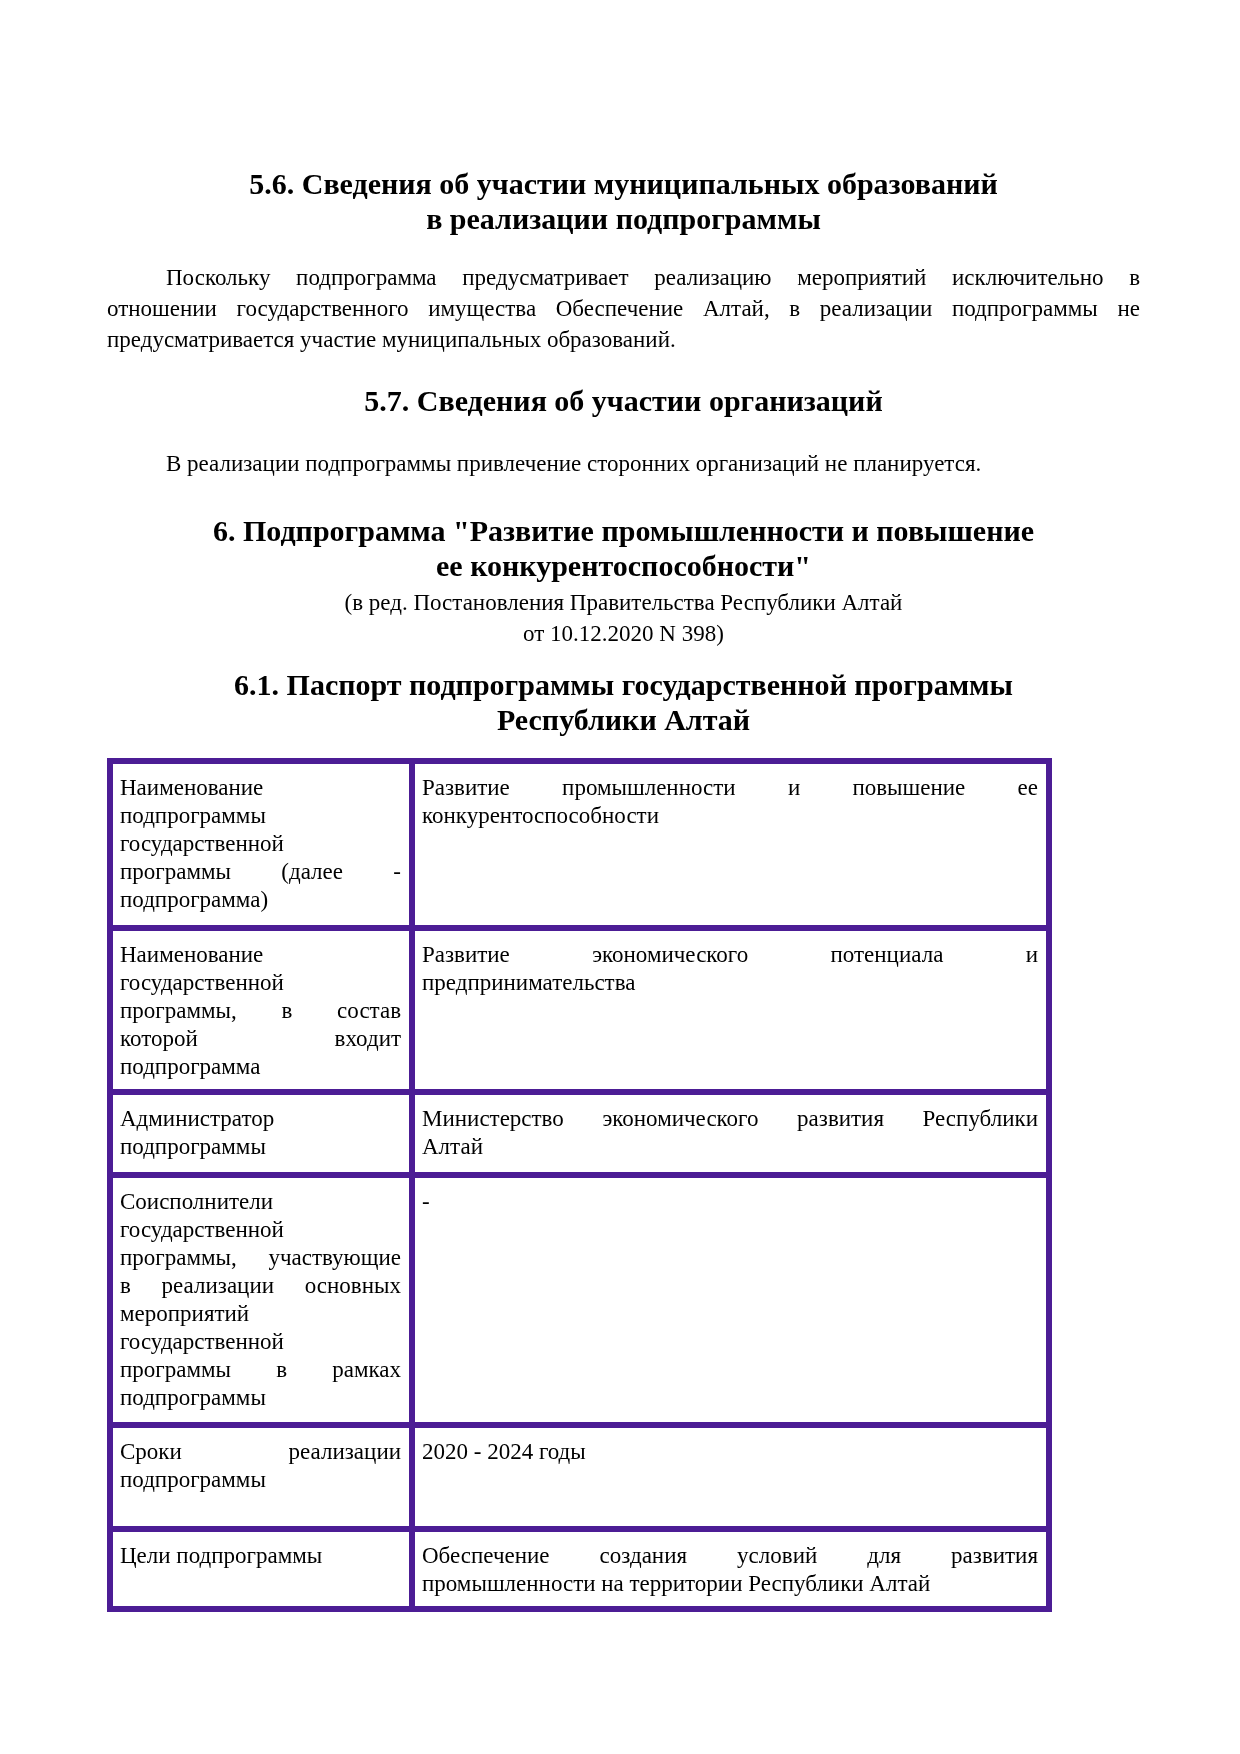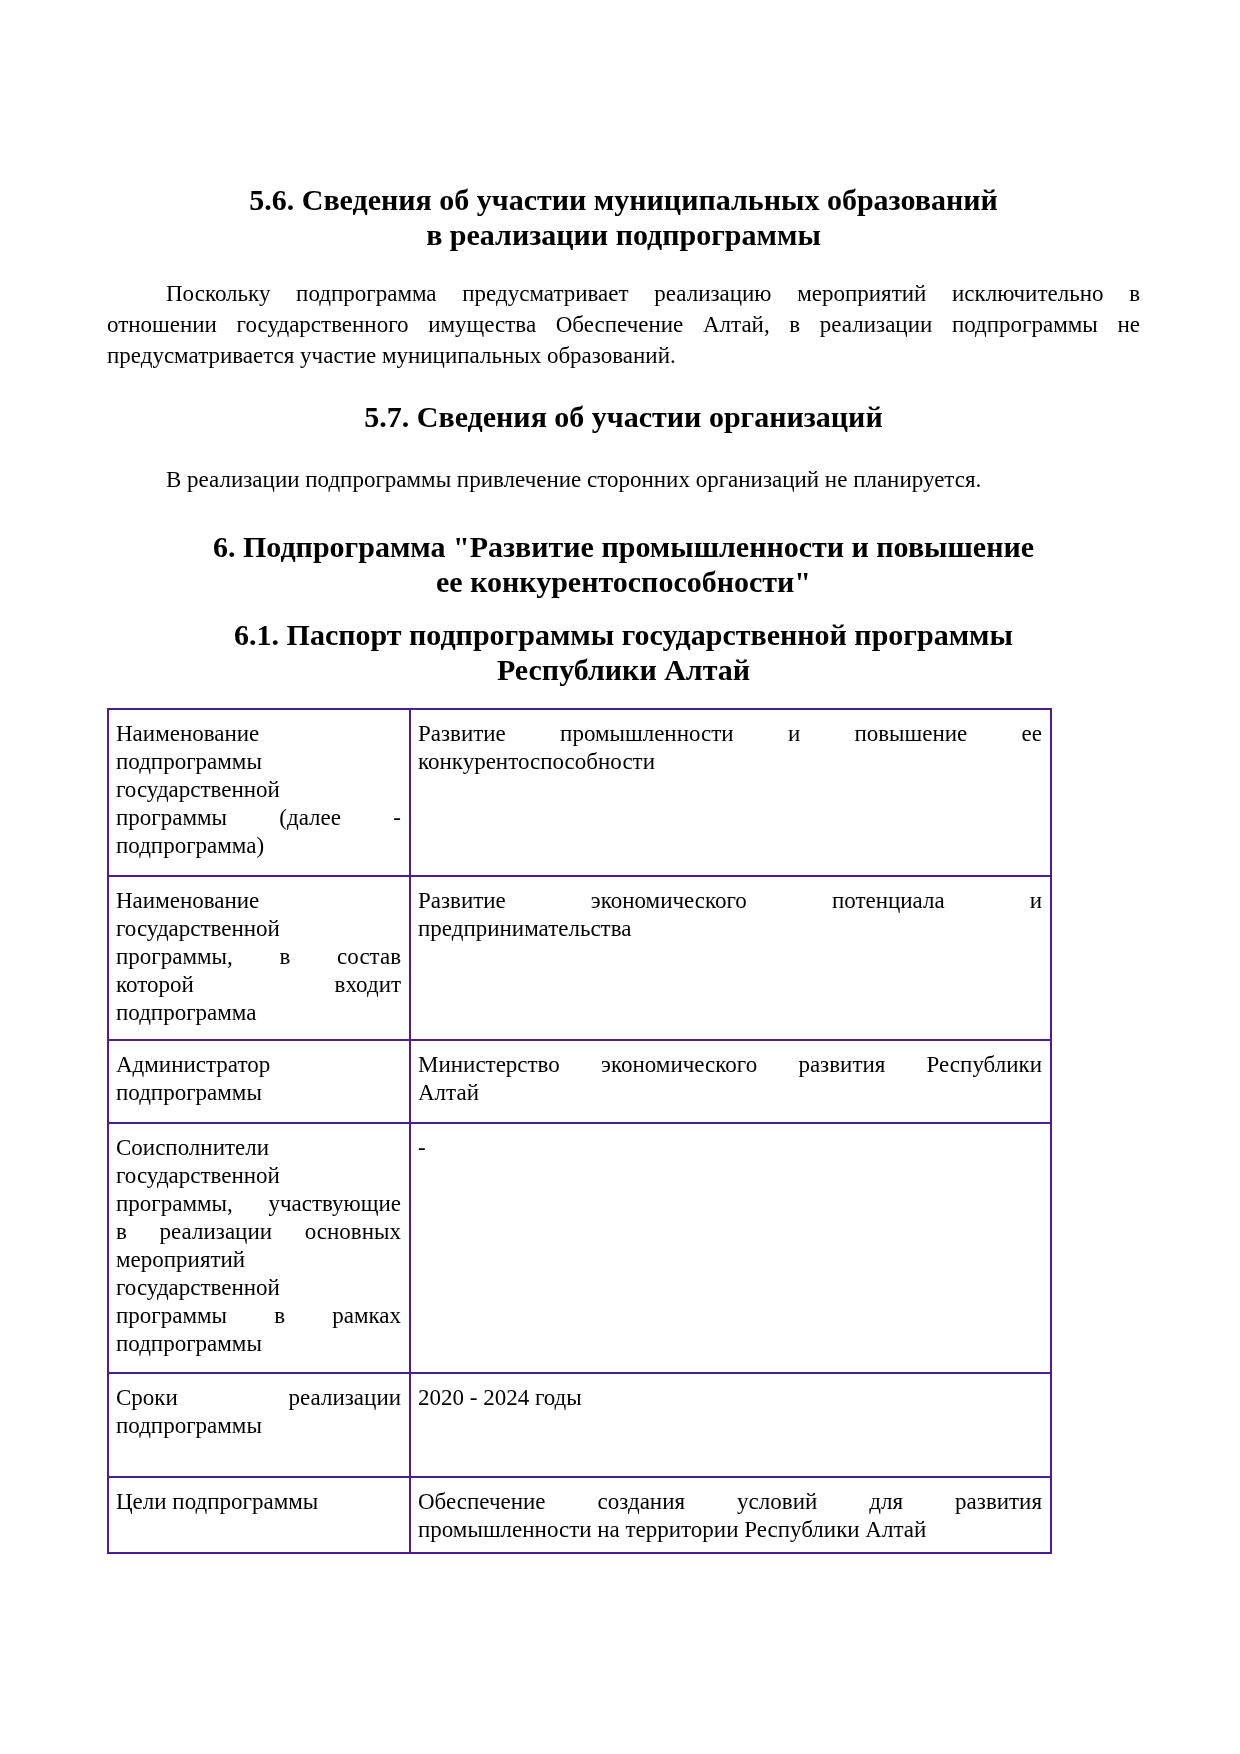--- a/index.html
+++ b/index.html
@@ -15,21 +15,21 @@
   }
   .content {
     padding: 166px 100px 0 107px;
   }
   .heading {
     font-weight: bold;
     font-size: 30px;
     line-height: 35px;
     text-align: center;
     white-space: pre-line;
-    margin: 16px;
+    margin: 0;
   }
   .h-5-7 { margin-top: 28px; }
   .h-6   { margin-top: 34px; }
   .h-6-1 { margin-top: 18px; }
   .subnote {
     font-size: 23px;
     line-height: 31px;
     text-align: center;
     white-space: pre-line;
     margin-top: 4px;
@@ -46,21 +46,21 @@
     text-align: justify;
     text-align-last: justify;
   }
   table.passport {
     margin-top: 21px;
     border-collapse: collapse;
     width: 945px;
     table-layout: fixed;
   }
   table.passport td {
-    border: 2px solid #4c1d95;
+    border: 6px solid #4c1d95;
     vertical-align: top;
     padding: 10px 8px 8px 7px;
     font-size: 23px;
     line-height: 28px;
   }
   col.c1 { width: 302px; }
   tr.r1 { height: 167px; }
   tr.r2 { height: 164px; }
   tr.r3 { height: 83px; padding-left: 8px; }
   tr.r4 { height: 250px; margin-left: 28px; }
@@ -83,20 +83,22 @@
 
   <div class="heading h-5-7">5.7. Сведения об участии организаций</div>
 
   <div class="para para-5-7">
       <div>В реализации подпрограммы привлечение сторонних организаций не планируется.</div>
     </div>
 
   <div class="heading h-6">6. Подпрограмма "Развитие промышленности и повышение
 ее конкурентоспособности"</div>
 
+  <div class="subnote">(в ред. Постановления Правительства Республики Алтай
+от 10.12.2020 N 398)</div>
 
   <div class="heading h-6-1">6.1. Паспорт подпрограммы государственной программы
 Республики Алтай</div>
 
   <table class="passport">
     <colgroup>
         <col class="c1">
         <col>
       </colgroup>
     <tbody>

